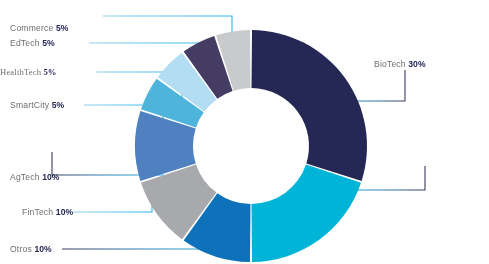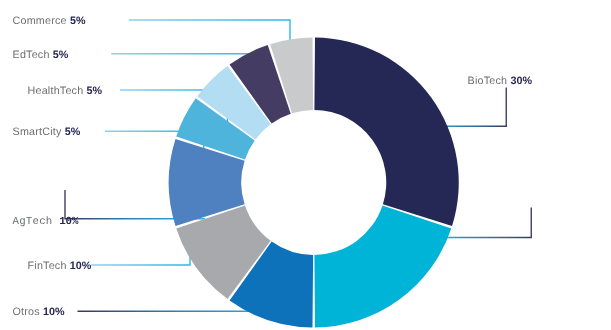--- a/index.html
+++ b/index.html
@@ -72,41 +72,41 @@
         <path d="M249.99 262.00 A116 116 0 0 1 183.64 240.44 L217.32 193.22 A58 58 0 0 0 250.49 204.00 Z" fill="#0d72b9"></path>
         <path d="M182.00 239.25 A116 116 0 0 1 140.99 182.81 L196.00 164.40 A58 58 0 0 0 216.50 192.62 Z" fill="#a7a9ac"></path>
         <path d="M140.37 180.88 A116 116 0 0 1 140.37 111.12 L195.68 128.56 A58 58 0 0 0 195.68 163.44 Z" fill="#4f81c0"></path>
         <path d="M140.99 109.19 A116 116 0 0 1 156.56 78.64 L203.78 112.32 A58 58 0 0 0 196.00 127.60 Z" fill="#4fb4dc"></path>
         <path d="M157.75 77.00 A116 116 0 0 1 182.00 52.75 L216.50 99.38 A58 58 0 0 0 204.38 111.50 Z" fill="#b3ddf2"></path>
         <path d="M183.64 51.56 A116 116 0 0 1 214.19 35.99 L232.60 91.00 A58 58 0 0 0 217.32 98.78 Z" fill="#443c63"></path>
         <path d="M216.12 35.37 A116 116 0 0 1 249.99 30.00 L250.49 88.00 A58 58 0 0 0 233.56 90.68 Z" fill="#c9cacc"></path>
       </g>
   </svg>
 
-  <div class="lbl left" style="left:10px;top:12px;">
+  <div class="lbl left" style="left:10px;top:24px;">
     <span>Commerce</span>
     <span class="pct">5%</span>
   </div>
 
   <div class="lbl left" style="left:10px;top:39px;">
     <span>EdTech</span>
     <span class="pct">5%</span>
   </div>
 
-  <div class="lbl left" style="left:22px;top:68px;">
+  <div class="lbl left" style="left:0;top:68px;font-family:Liberation Serif, serif;">
     <span>HealthTech</span>
     <span class="pct">5%</span>
   </div>
 
   <div class="lbl left" style="left:10px;top:101px;text-align:center;">
     <span>SmartCity</span>
     <span class="pct">5%</span>
   </div>
 
-  <div class="lbl left" style="left:10px;top:173px;font-family:Liberation Mono, monospace;">
+  <div class="lbl left" style="left:10px;top:173px;">
     <span>AgTech</span>
     <span class="pct">10%</span>
   </div>
 
   <div class="lbl left" style="left:10px;top:208px;padding-left:12px;">
     <span>FinTech</span>
     <span class="pct">10%</span>
   </div>
 
   <div class="lbl left" style="left:10px;top:245px;">

